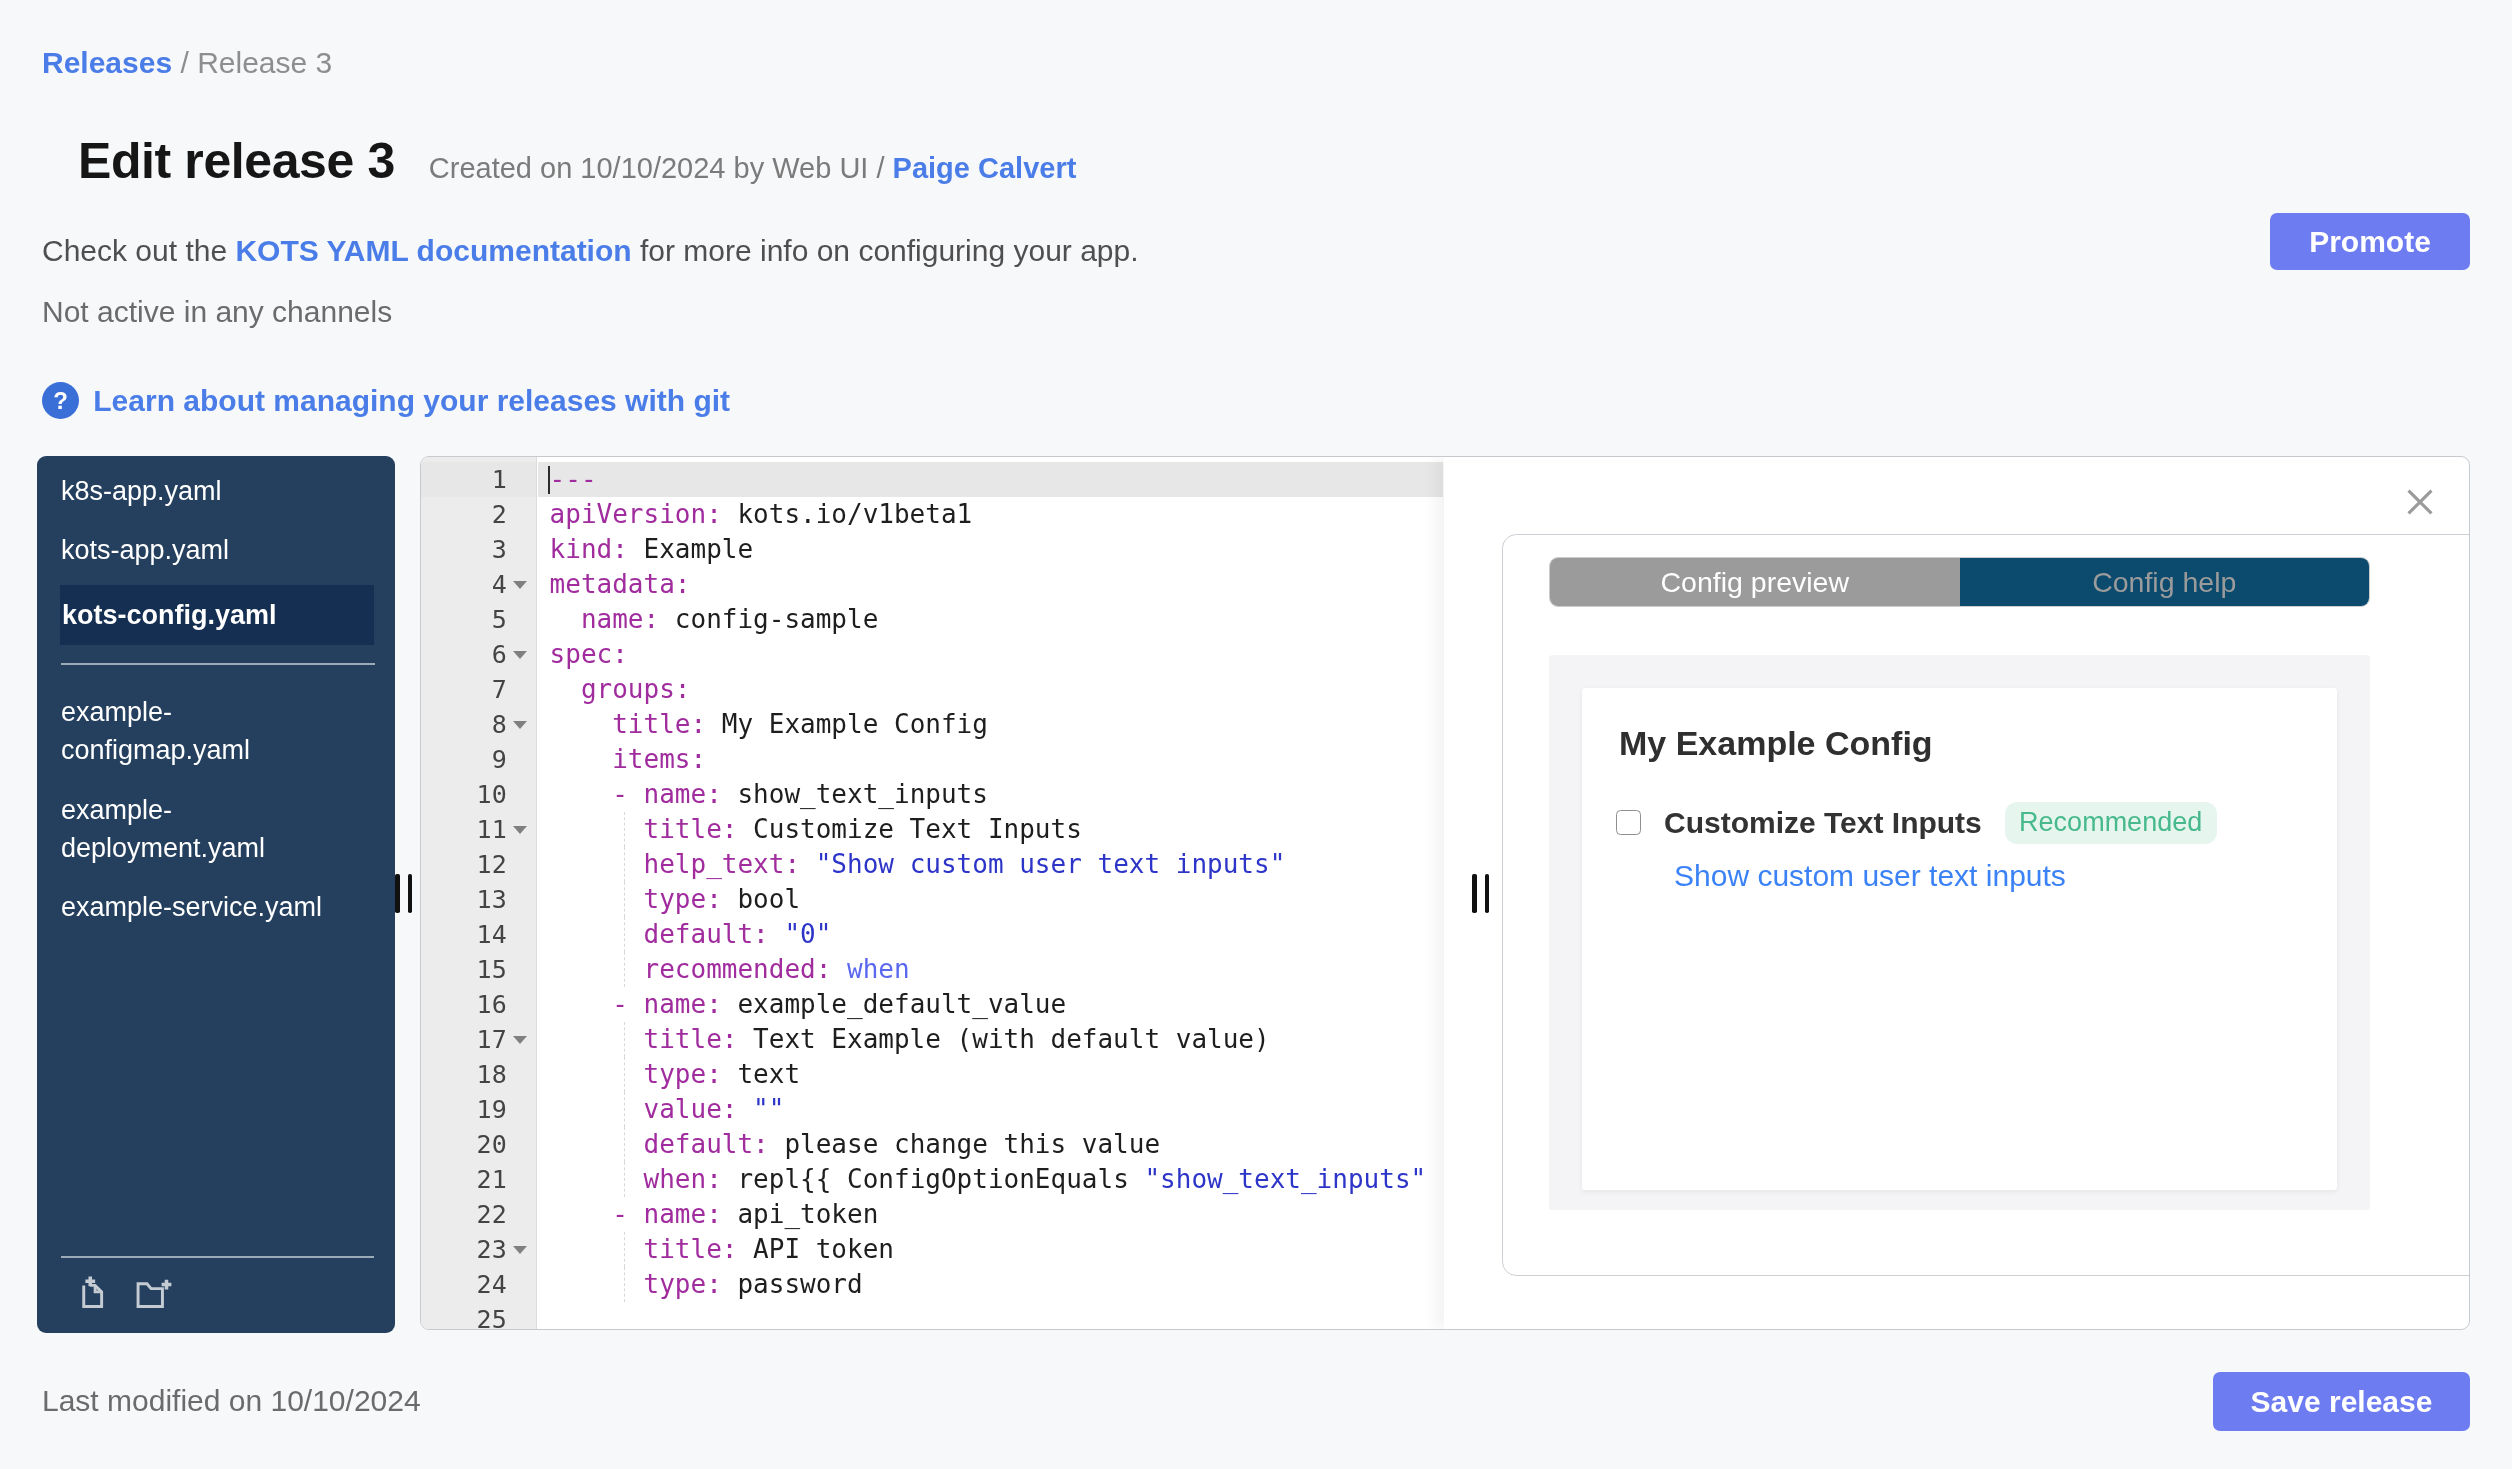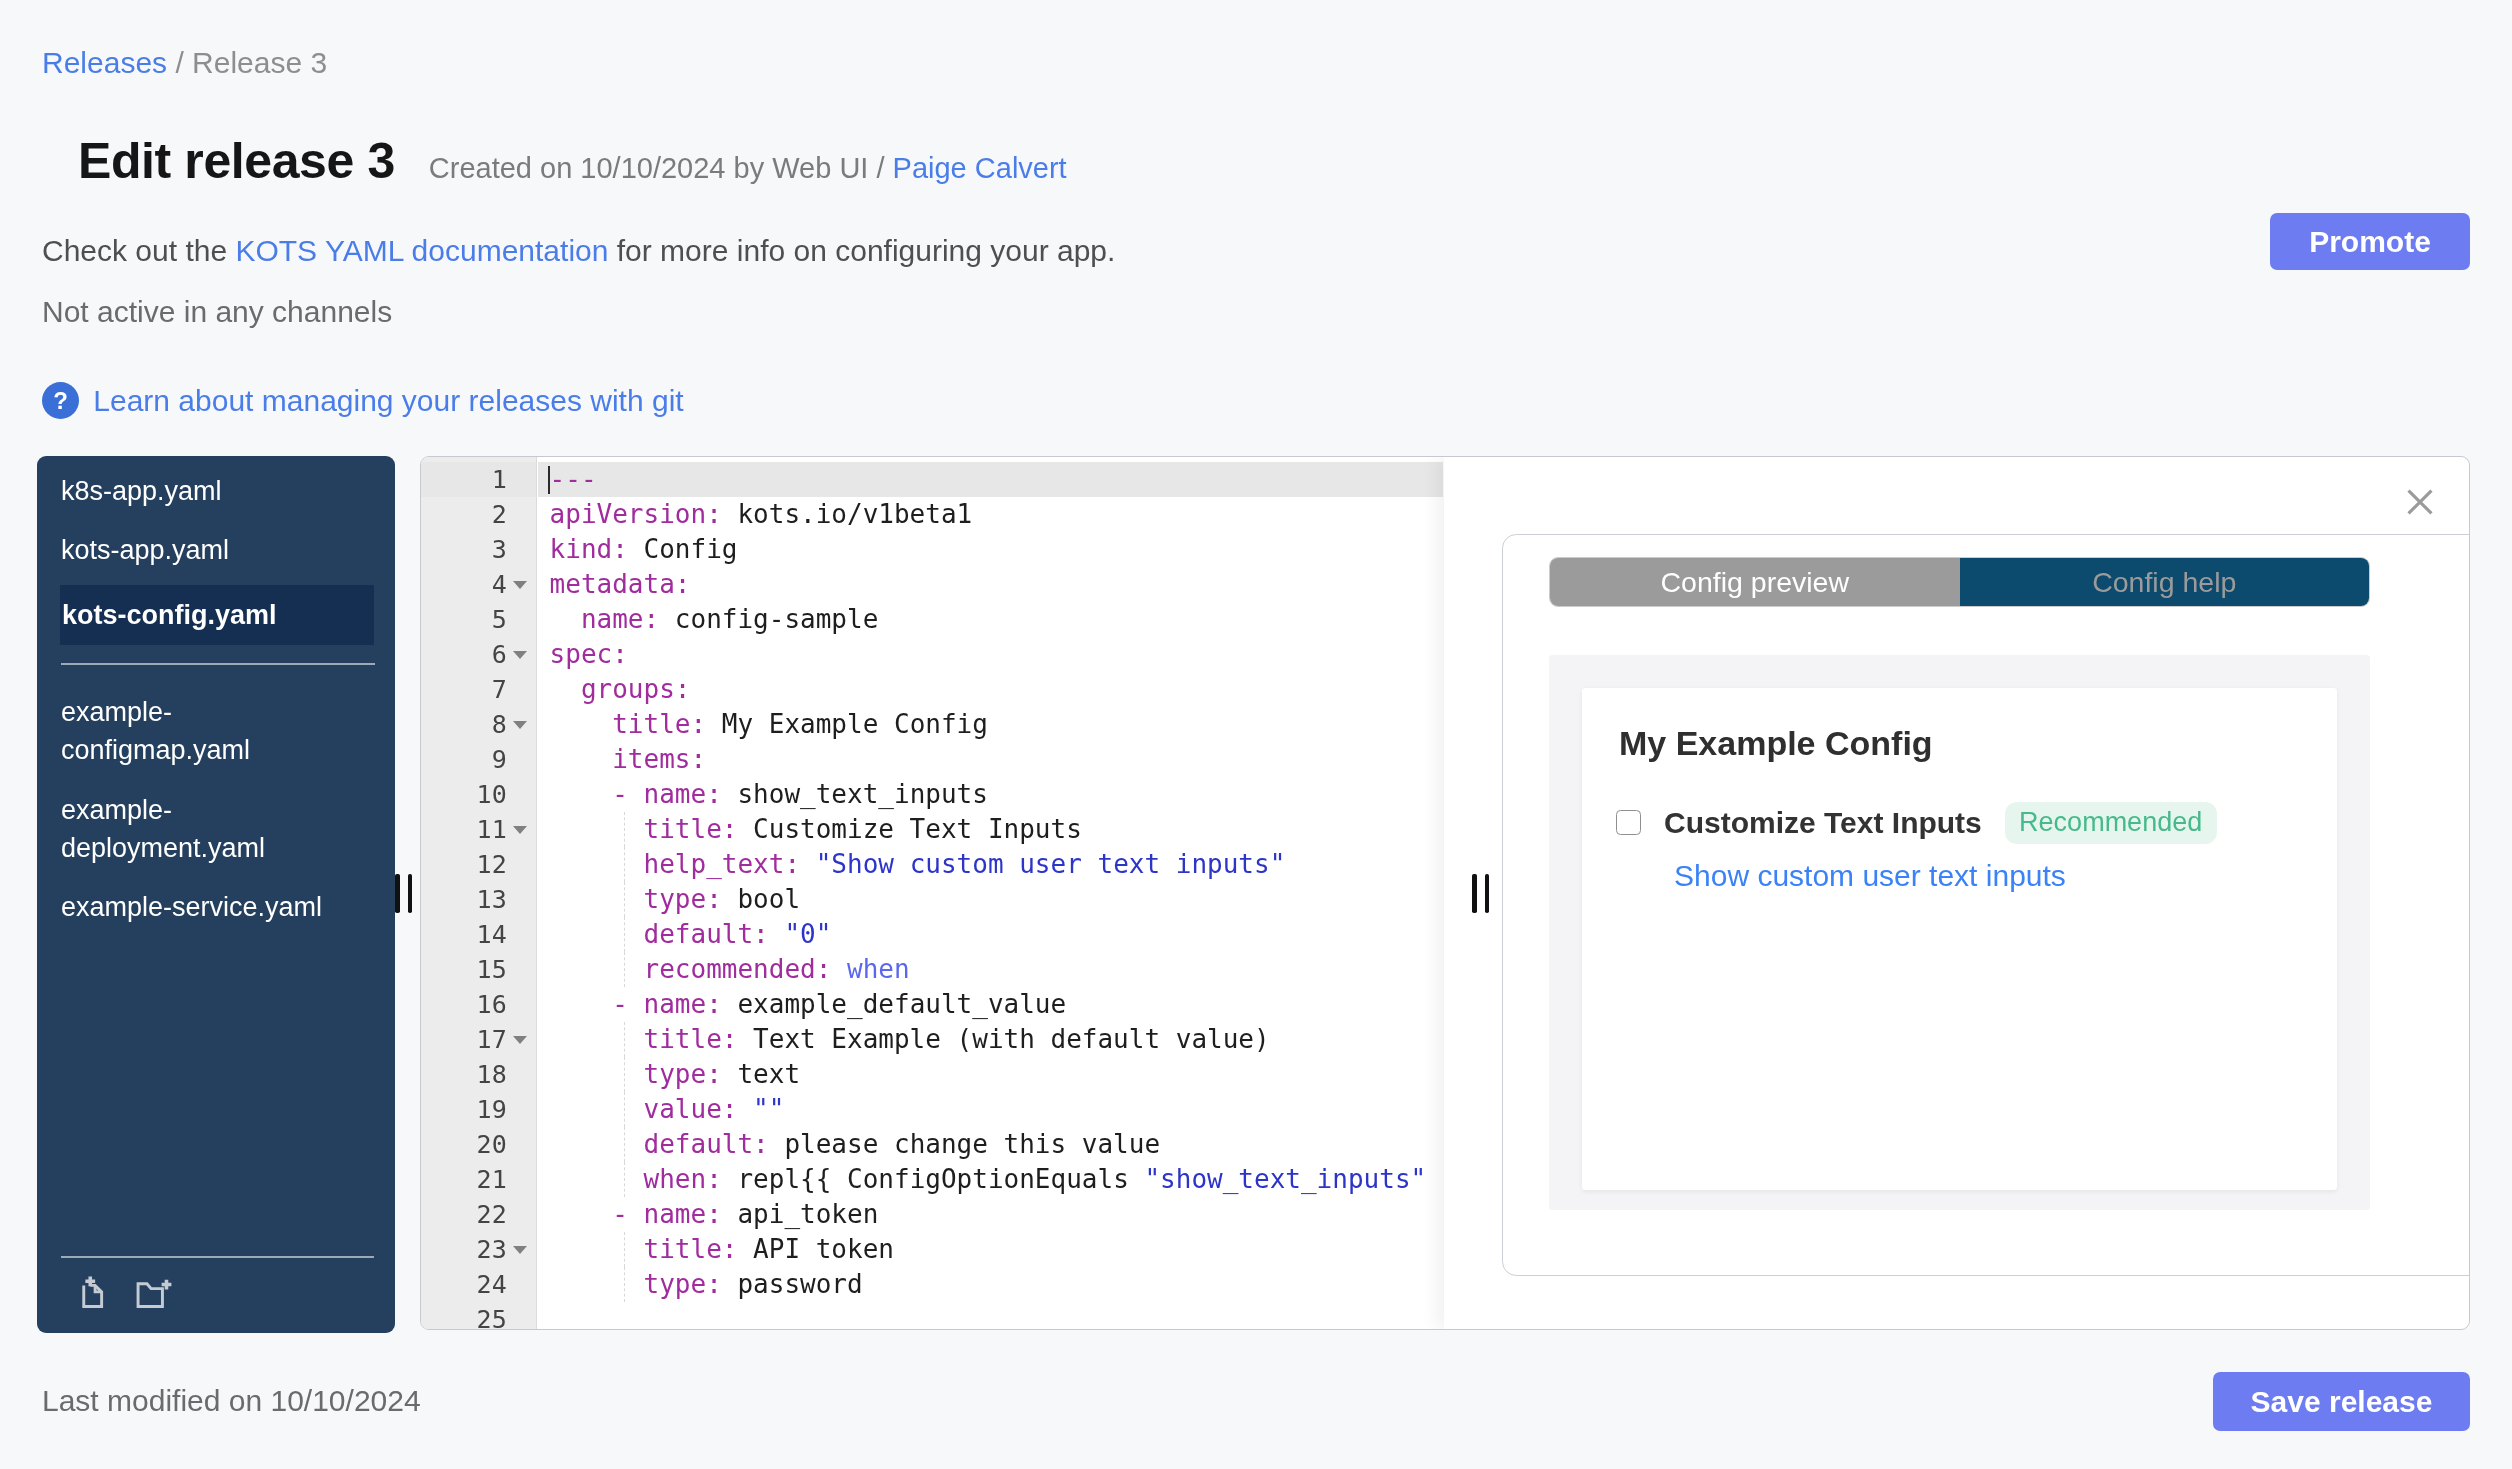--- a/index.html
+++ b/index.html
@@ -2,21 +2,21 @@
 <html style="font-size:14.3px"><head>
 <meta charset="utf-8">
 <style>
   * { margin:0; padding:0; box-sizing:border-box; }
   html,body { background:#f7f8fa; }
   #canvas{
     position:relative; width:2512px; height:1469px;
     background:#f7f8fa; overflow:hidden;
     font-family:"Liberation Sans", sans-serif; color:#4a4a4a;
   }
-  .link{ color:#4a7de8; text-decoration:none; cursor:pointer; }
+  .link{ color:#4a7de8; text-decoration:none; cursor:pointer;font-weight:bold; }
 
   
   .breadcrumb{ position:absolute; left:42px; top:46px; font-size:30px; }
   .breadcrumb .sep, .breadcrumb .cur{ color:#8e8e8e; }
   .page-title-row{ position:absolute; left:42px; top:132px; display:flex; align-items:baseline; gap:34px; }
   .page-title{ font-size:50px; font-weight:800; color:#161616; letter-spacing:-0.4px;margin-left:36px; }
   .created{ font-size:29px; color:#7b7b7b; }
   .doc-line{ position:absolute; left:42px; top:234px; font-size:30px; color:#4f4f4f; }
   .channel-status{ position:absolute; left:42px; top:295px; font-size:30px; color:#6b6b6b; }
   .git-row{ position:absolute; left:42px; top:382px; display:flex; align-items:center; gap:14.3px; }
@@ -255,21 +255,21 @@
           <span class="fold-slot"></span>
         </div>
         <div class="gut-row">
           <span>25</span>
           <span class="fold-slot"></span>
         </div>
       </div>
     <div class="ed-code" id="code">
         <div class="code-row row-active"><span class="tk-k">---</span><span class="cursor"></span></div>
         <div class="code-row"><span class="tk-k">apiVersion:</span><span class="tk-d"> kots.io/v1beta1</span></div>
-        <div class="code-row"><span class="tk-k">kind:</span><span class="tk-d"> Config</span></div>
+        <div class="code-row"><span class="tk-k">kind:</span><span class="tk-d"> Example</span></div>
         <div class="code-row"><span class="tk-k">metadata:</span></div>
         <div class="code-row"><span class="tk-d">  </span><span class="tk-k">name:</span><span class="tk-d"> config-sample</span></div>
         <div class="code-row"><span class="tk-k">spec:</span></div>
         <div class="code-row"><span class="tk-d">  </span><span class="tk-k">groups:</span></div>
         <div class="code-row"><span class="tk-d">    </span><span class="tk-k">title:</span><span class="tk-d"> My Example Config</span></div>
         <div class="code-row"><span class="tk-d">    </span><span class="tk-k">items:</span></div>
         <div class="code-row"><span class="tk-d">    </span><span class="tk-k">- name:</span><span class="tk-d"> show_text_inputs</span></div>
         <div class="code-row guide"><span class="tk-d">      </span><span class="tk-k">title:</span><span class="tk-d"> Customize Text Inputs</span></div>
         <div class="code-row guide"><span class="tk-d">      </span><span class="tk-k">help_text:</span><span class="tk-d"> </span><span class="tk-s">"Show custom user text inputs"</span></div>
         <div class="code-row guide"><span class="tk-d">      </span><span class="tk-k">type:</span><span class="tk-d"> bool</span></div>

